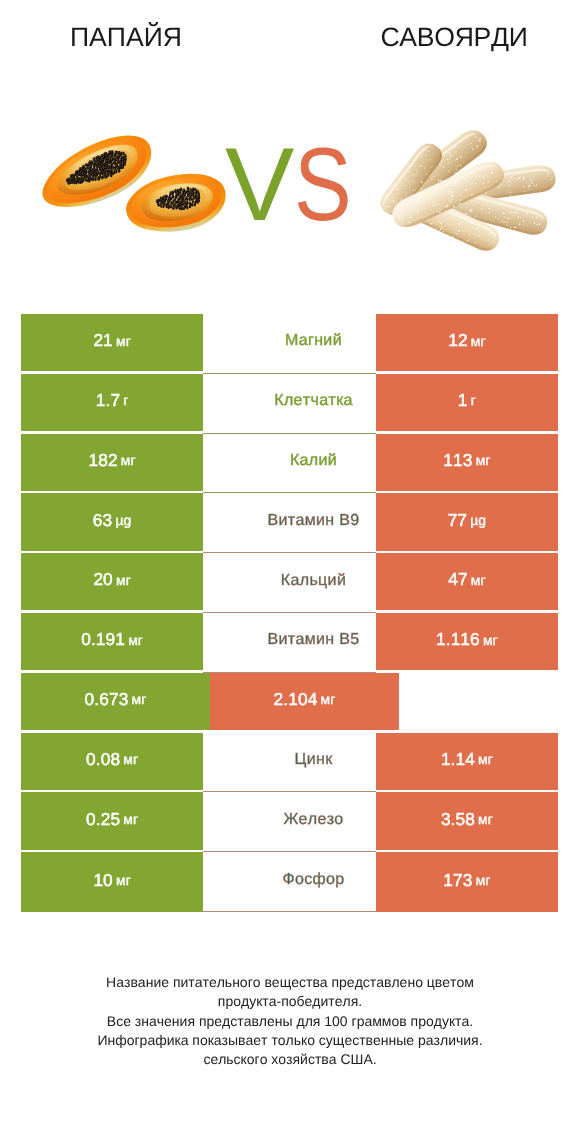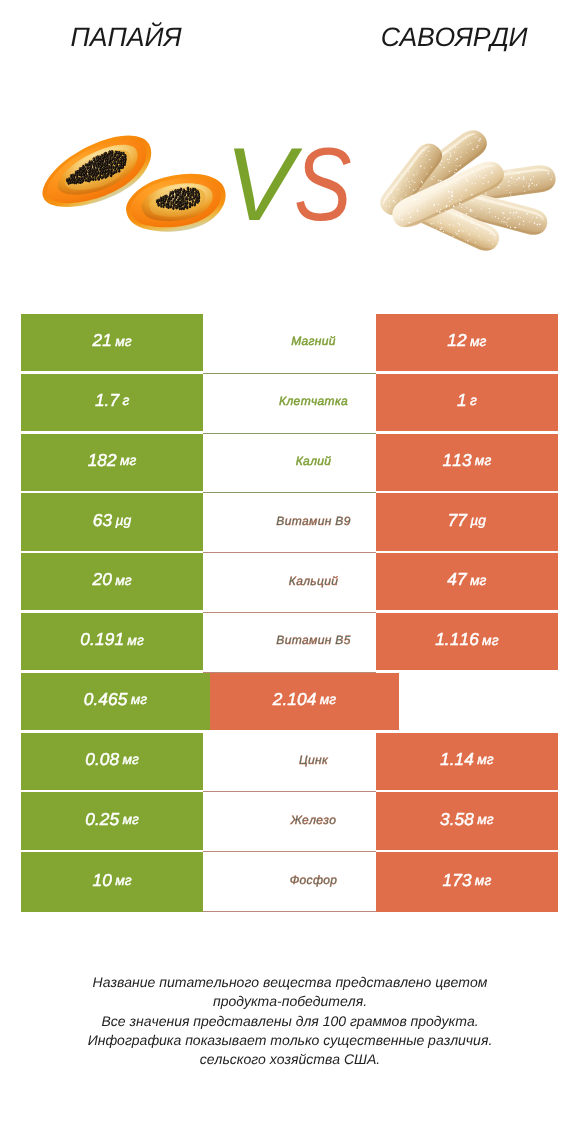--- a/index.html
+++ b/index.html
@@ -1,19 +1,19 @@
 <!DOCTYPE html>
 <html><head>
 <meta charset="utf-8">
 <style>
   html,body{margin:0;padding:0;}
   body{width:580px;height:1144px;background:#ffffff;
        font-family:"Liberation Sans",sans-serif;overflow:hidden;
        -webkit-font-smoothing:antialiased;text-rendering:geometricPrecision;font-kerning:none;}
-  .page{position:relative;width:580px;height:1144px;background:#fff;font-style:italic;}
+  .page{position:relative;width:580px;height:1144px;background:#fff;}
 
   
   .title{position:absolute;top:24px;font-size:26.6px;font-weight:400;
          color:#1a1a1a;text-align:center;line-height:26px;white-space:nowrap;}
   #title-left{left:0;width:252px;}
   #title-right{left:328px;width:252px;letter-spacing:-0.3px;}
 
   
   .hero{position:absolute;}
   .art{display:block;width:100%;height:100%;overflow:visible;}
@@ -34,21 +34,21 @@
   .cell{box-sizing:border-box;display:flex;align-items:center;
         justify-content:center;height:59.8px;}
   .c-left,.c-right{width:189px;color:#ffffff;}
   .c-left{background:#82A631;}
   .c-right{background:#E06E4A;}
   .row:not(:last-child) .c-left,
   .row:not(:last-child) .c-right{height:58.3px;border-bottom:1.5px solid #fff;}
   .c-mid{width:179px;background:#fff;box-sizing:border-box;
          border-bottom:1.2px solid #8B9B68;}
   .row.win-right .c-mid{border-bottom-color:#B9897A;}
-  .c-mid span{font-size:12px;font-weight:normal;color:#7E9F36;letter-spacing:.35px;position:relative;top:-2px;margin-left:48px;-webkit-text-stroke:.46px #7E9F36;}
+  .c-mid span{font-size:16px;font-weight:normal;color:#7E9F36;letter-spacing:.35px;position:relative;top:-2px;margin-left:48px;-webkit-text-stroke:.46px #7E9F36;}
   .row.win-right .c-mid span{color:#0f766e;-webkit-text-stroke-color:#CC6549;}
   .val{font-size:17.3px;font-weight:normal;letter-spacing:.1px;position:relative;top:-2px;-webkit-text-stroke:.48px #fff;}
   .unit{font-size:13.9px;font-weight:normal;margin-left:3.2px;letter-spacing:.1px;position:relative;top:-2px;-webkit-text-stroke:.42px #fff;}
 
   
   .footer{position:absolute;left:0;top:973px;width:580px;text-align:center;
           font-size:14px;color:#222;line-height:19.3px;}
   .footer div{white-space:nowrap;}
 </style>
 </head>
@@ -1272,21 +1272,21 @@
         <div class="cell c-mid">
           <span>Витамин B5</span>
         </div>
         <div class="cell c-right">
           <span class="val">1.116</span>
           <span class="unit">мг</span>
         </div>
       </div>
       <div class="row win-right">
         <div class="cell c-left">
-          <span class="val">0.465</span>
+          <span class="val">0.673</span>
           <span class="unit">мг</span>
         </div>
         <div class="cell c-right">
           <span class="val">2.104</span>
           <span class="unit">мг</span>
         </div>
       </div>
       <div class="row win-right">
         <div class="cell c-left">
           <span class="val">0.08</span>

